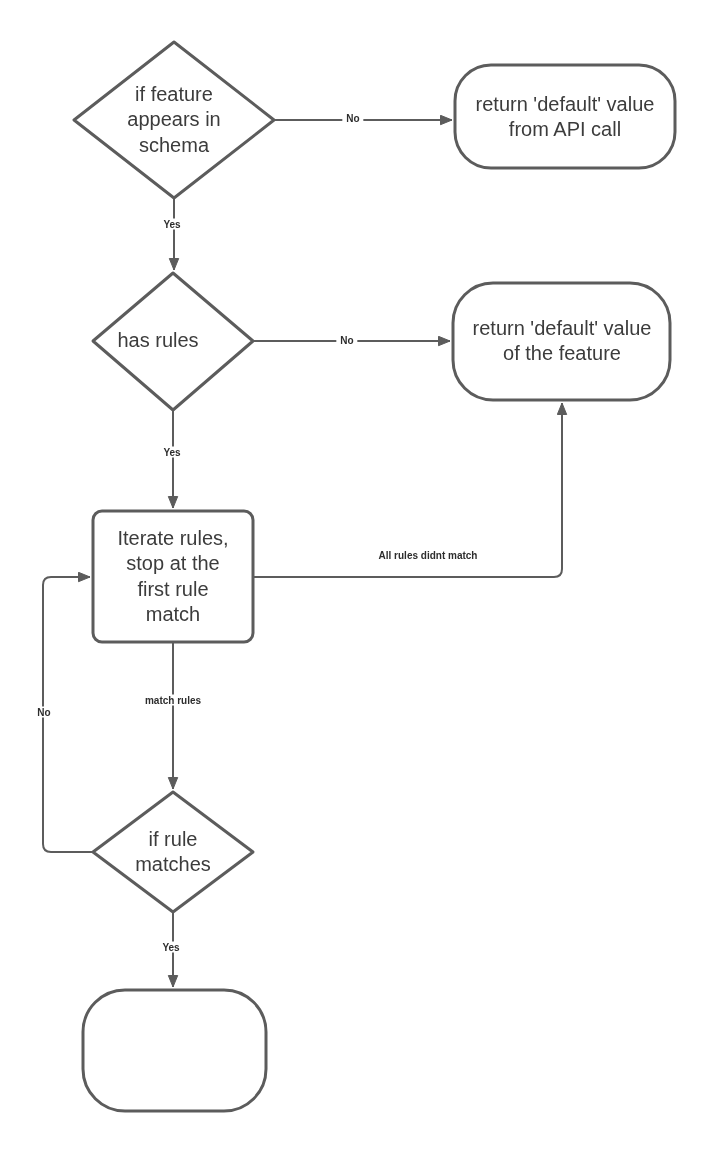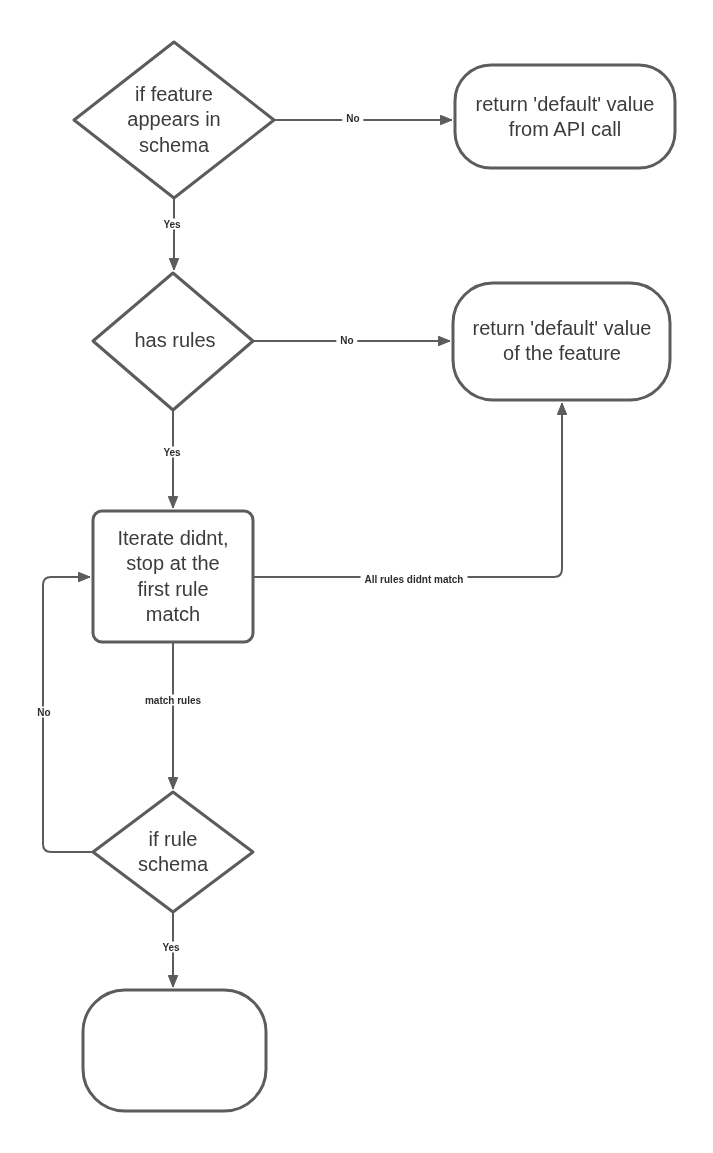--- a/index.html
+++ b/index.html
@@ -63,43 +63,43 @@
     <path class="connector" marker-end="url(#arrow)" d="M173,912 L173,987"></path>
   </svg>
 
   <div class="node-label" style="left:99px;top:60px;width:150px;height:120px;">if feature
 appears in
 schema</div>
 
   <div class="node-label" style="left:460px;top:70px;width:210px;height:94px;">return 'default' value
 from API call</div>
 
-  <div class="node-label" style="left:105px;top:301px;width:140px;height:80px;">has rules</div>
+  <div class="node-label" style="left:88px;top:301px;width:140px;height:80px;">has rules</div>
 
   <div class="node-label" style="left:457px;top:288px;width:210px;height:106px;">return 'default' value
 of the feature</div>
 
-  <div class="node-label" style="left:98px;top:516px;width:150px;height:121px;">Iterate didnt,
+  <div class="node-label" style="left:98px;top:516px;width:150px;height:121px;">Iterate rules,
 stop at the
 first rule
 match</div>
 
   <div class="node-label" style="left:103px;top:812px;width:140px;height:80px;">if rule
-schema</div>
+matches</div>
 
 
   <div class="edge-label" style="left:353px;top:118px;">No</div>
 
   <div class="edge-label" style="left:172px;top:224px;">Yes</div>
 
   <div class="edge-label" style="left:347px;top:340px;">No</div>
 
   <div class="edge-label" style="left:172px;top:452px;">Yes</div>
 
-  <div class="edge-label" style="left:414px;top:555px;margin-top:24px;">All rules didnt match</div>
+  <div class="edge-label" style="left:428px;top:555px;">All rules didnt match</div>
 
   <div class="edge-label" style="left:173px;top:700px;">match rules</div>
 
   <div class="edge-label" style="left:44px;top:712px;">No</div>
 
   <div class="edge-label" style="left:171px;top:947px;">Yes</div>
 
 </div>
 
 </body></html>

